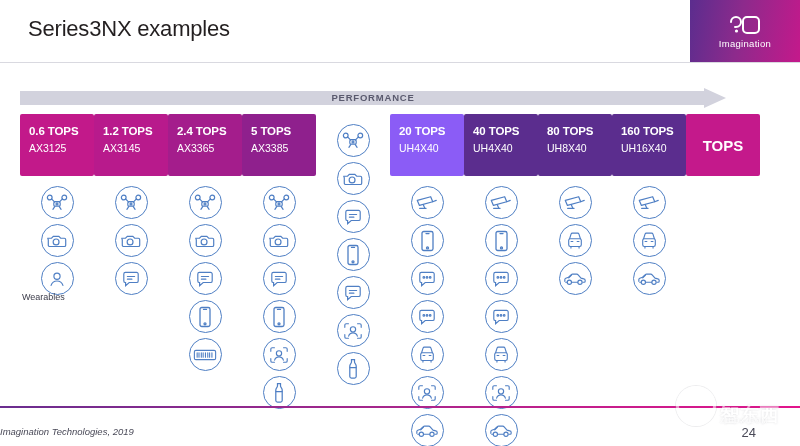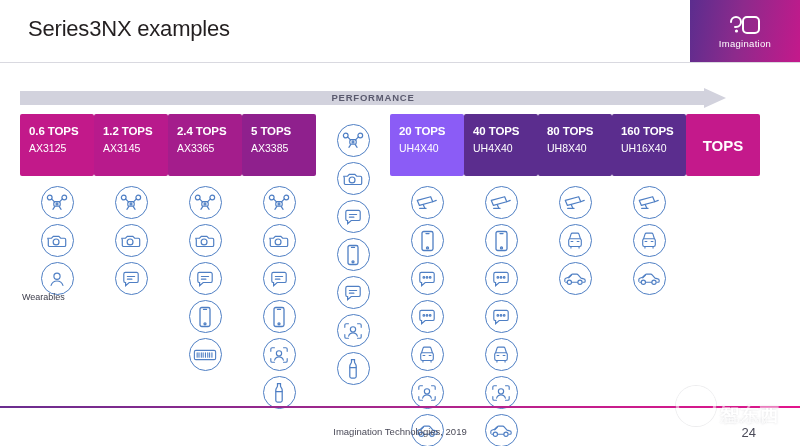--- a/index.html
+++ b/index.html
@@ -148,24 +148,24 @@
   
   .footer-rule {
     position: absolute;
     left: 0; right: 0; bottom: 38px;
     height: 2px;
     background: linear-gradient(90deg, #6a2d8f 0%, #a9268c 50%, #e2148c 100%);
   }
   .footer-text {
     position: absolute;
     left: 0; right: 0; bottom: 8px;
-    text-align: center;
     font-size: 9.5px;
     color: #4a4a58;
     line-height: 12px;
+    font-style: italic;
   }
   .page-num {
     position: absolute;
     right: 44px; bottom: 6px;
     font-size: 13px;
     color: #4a4a58;
   }
 
   
   .watermark {

